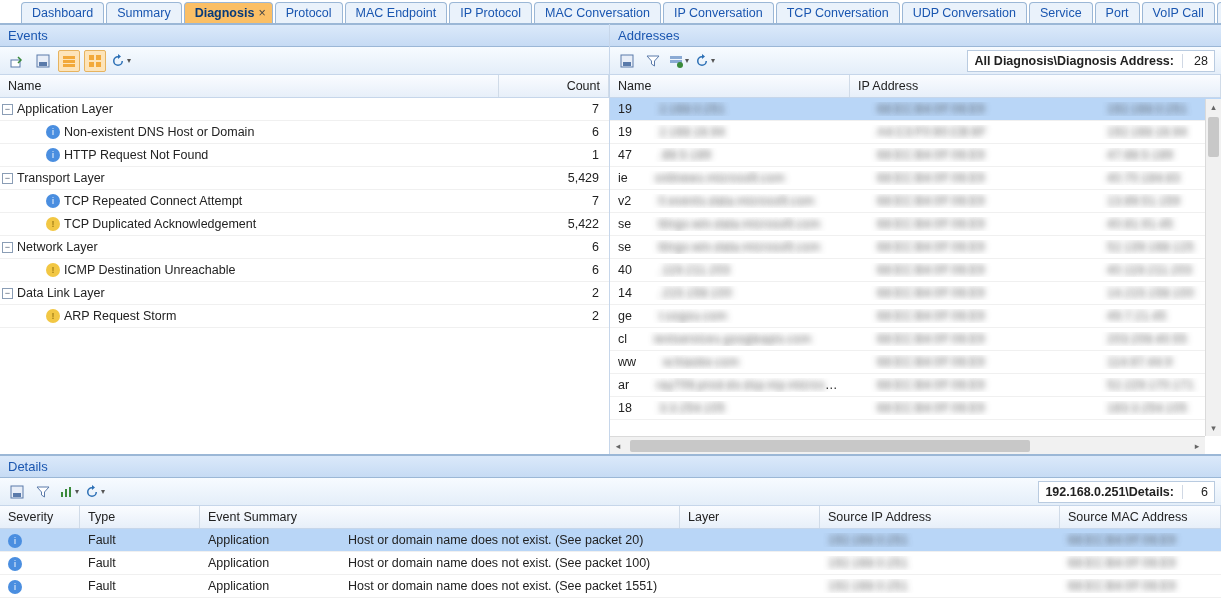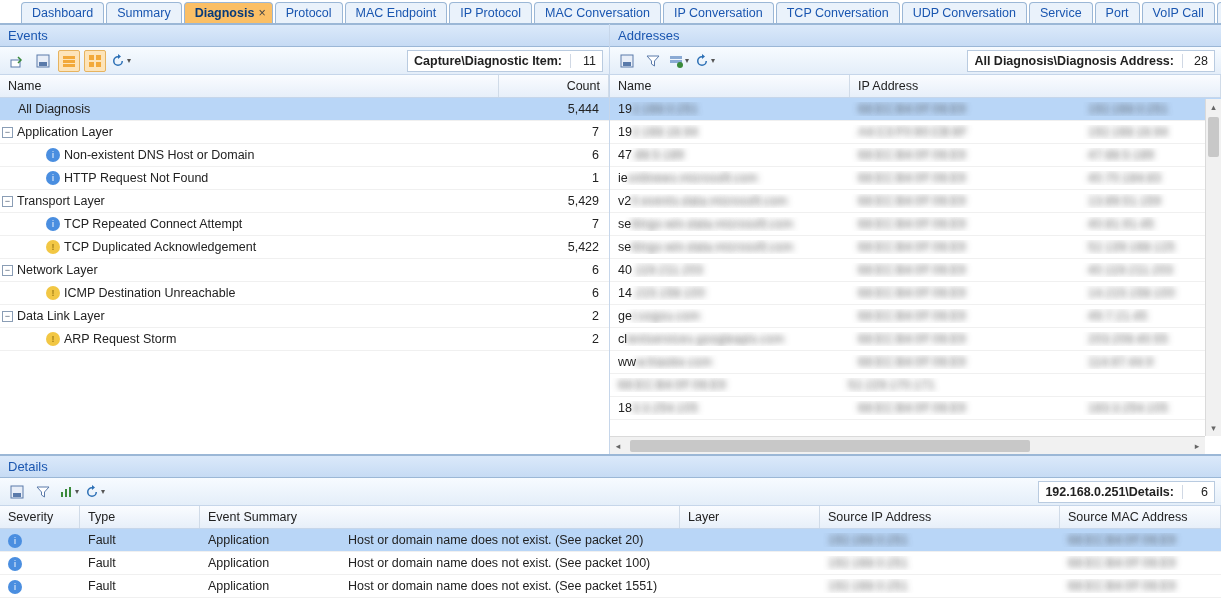--- a/index.html
+++ b/index.html
@@ -46,21 +46,21 @@
   
   
   .grid { flex:1; overflow:hidden; position:relative;}
   .ghead { display:flex; background:linear-gradient(#fafcff,#e7eff9); border-bottom:1px solid #c6d6ea;}
   .ghead .gc { padding:4px 8px; border-right:1px solid #d0dbe8;}
   .gbody { overflow-y:auto; height:100%; }
   .grow { display:flex; height:23px; align-items:center; border-bottom:1px solid #f0f0f0;}
   .grow.sel { background:#b9d6f7;}
   .gc { padding:0 8px; overflow:hidden; white-space:nowrap; text-overflow:ellipsis;}
   .gc-name{flex:0 0 240px;} .gc-mac{flex:0 0 230px;} .gc-ip{flex:1;}
-  .blur { color:transparent; text-shadow: 0 0 6px rgba(60,60,60,0.8);}
+  .blur { color:transparent; text-shadow: 0 0 6px rgba(60,60,60,0.8); padding-left: 27px;}
   .vscroll { position:absolute; right:0; top:24px; bottom:18px; width:16px; background:#f1f1f1; border-left:1px solid #dadada;}
   .vscroll .arrow{height:16px;display:flex;align-items:center;justify-content:center;color:#666;font-size:9px;}
   .vscroll .thumb{position:absolute; top:18px; height:40px; left:2px; right:2px; background:#c8c8c8; border-radius:2px;}
   .hscroll { position:absolute; left:0; right:16px; bottom:0; height:18px; background:#f1f1f1; border-top:1px solid #dadada; display:flex; align-items:center;}
   .hscroll .arrow{width:16px; text-align:center; color:#666; font-size:9px;}
   .hscroll .track{flex:1; position:relative; height:12px;}
   .hscroll .thumb{position:absolute; left:4px; width:400px; top:0; bottom:0; background:#c8c8c8; border-radius:2px;}
   
   
   .details-pane {border-top:1px solid #9bb7d6;}
@@ -125,36 +125,26 @@
             <rect x="8" y="8" width="5" height="5" fill="#f2a93a"></rect>
           </svg>
         </span>
       <span class="tbtn">
           <svg width="14" height="14">
             <path d="M7 2a5 5 0 1 0 5 5h-1.5A3.5 3.5 0 1 1 7 3.5V5l3-2.5L7 0z" fill="#2b6fb5"></path>
           </svg>
           <span class="darr">▾</span>
         </span>
       <div class="spacer"></div>
-      <div class="crumb-box">
-        <span class="bold">Capture\Diagnostic Item:</span>
-        <span class="val">11</span>
-      </div>
     </div>
     <div class="eheader">
       <div class="col cname">Name</div>
       <div class="col ccount">Count</div>
     </div>
     <div id="event-rows">
-        <div class="erow sel">
-          <div class="cname indent1">
-            <span>All Diagnosis</span>
-          </div>
-          <div class="ccount">5,444</div>
-        </div>
         <div class="erow">
           <div class="cname">
             <span class="exp">−</span>
             <span>Application Layer</span>
           </div>
           <div class="ccount">7</div>
         </div>
         <div class="erow">
           <div class="cname indent2">
             <span class="sev-icon sev-blue">i</span>
@@ -315,20 +305,21 @@
             <div class="gc gc-name">cl<span class="blur">ientservices.googleapis.com</span></div>
             <div class="gc gc-mac blur">68:EC:B4:0F:06:E9</div>
             <div class="gc gc-ip blur">203.208.40.55</div>
           </div>
           <div class="grow">
             <div class="gc gc-name">ww<span class="blur">w.hiaoke.com</span></div>
             <div class="gc gc-mac blur">68:EC:B4:0F:06:E9</div>
             <div class="gc gc-ip blur">114.67.44.9</div>
           </div>
           <div class="grow">
+            <div class="gc gc-name">ar<span class="blur">ray706.prod.do.dsp.mp.microso...</span></div>
             <div class="gc gc-mac blur">68:EC:B4:0F:06:E9</div>
             <div class="gc gc-ip blur">52.229.170.171</div>
           </div>
           <div class="grow">
             <div class="gc gc-name">18<span class="blur">3.3.254.105</span></div>
             <div class="gc gc-mac blur">68:EC:B4:0F:06:E9</div>
             <div class="gc gc-ip blur">183.3.254.105</div>
           </div>
         </div>
       <div class="vscroll">

